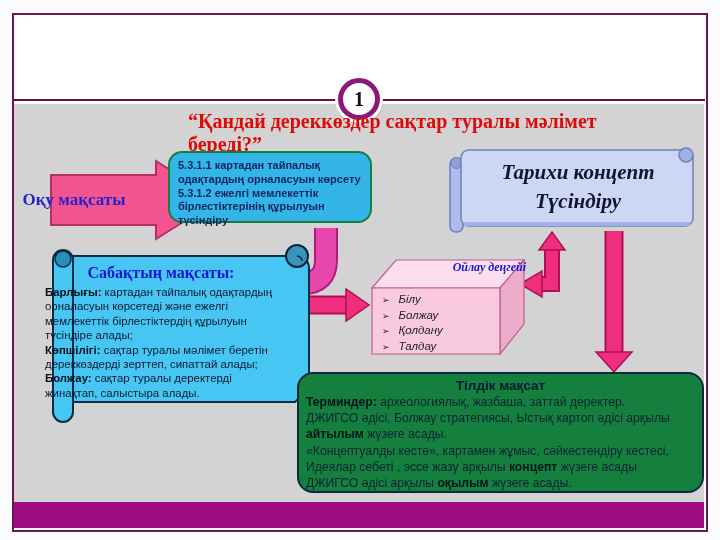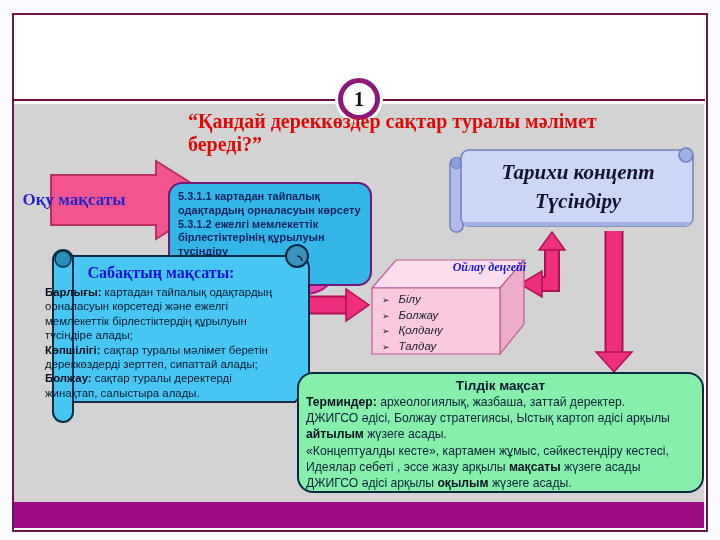--- a/index.html
+++ b/index.html
@@ -8,33 +8,33 @@
   .frame{position:absolute;left:12px;top:13px;width:692px;height:515px;border:2px solid #6d1650;background:#ffffff;}
   .graybg{position:absolute;left:14px;top:104px;width:690px;height:398px;background:#d3d3d3;}
   .footerbar{position:absolute;left:14px;top:502px;width:690px;height:26px;background:#9d0c82;}
   .divider{position:absolute;left:13px;top:99px;width:692px;height:2px;background:#6d1040;}
   .badge{position:absolute;left:338px;top:78px;width:32px;height:32px;background:#ffffff;border:5px solid #8c1878;border-radius:50%;box-shadow:0 0 0 3px #ffffff,1px 2px 4px rgba(0,0,0,.25);display:flex;align-items:center;justify-content:center;}
   .badge span{font-family:"Liberation Serif","DejaVu Serif",serif;font-weight:bold;font-size:20px;color:#111;}
   .topic-label{position:absolute;left:44px;top:113px;font-family:"Liberation Serif","DejaVu Serif",serif;font-weight:bold;font-size:19px;color:#2121cc;}
   .topic-title{position:absolute;left:188px;top:110px;width:480px;font-family:"Liberation Serif","DejaVu Serif",serif;font-weight:bold;font-size:20px;color:#dd0a0a;}
   .arrow-wrap{position:absolute;left:14px;top:158px;width:172px;height:84px;padding-left:35px;}
   .arrow-wrap .lbl{position:absolute;left:4px;top:0;width:112px;height:84px;display:flex;align-items:center;justify-content:center;font-family:"Liberation Serif","DejaVu Serif",serif;font-weight:bold;font-size:17px;color:#2424c8;}
-  .objbox{position:absolute;left:168px;top:151px;width:204px;height:104px;box-sizing:border-box;background:#33b5e8;border:2px solid #701a75;border-radius:14px;padding:6px 8px;color:#10245e;font-weight:bold;font-size:11px;line-height:13.8px;margin-top:31px;}
+  .objbox{position:absolute;left:168px;top:151px;width:204px;height:72px;box-sizing:border-box;background:#33b5e8;border:2px solid #15803d;border-radius:14px;padding:6px 8px;color:#10245e;font-weight:bold;font-size:11px;line-height:13.8px;}
   .hist{position:absolute;left:448px;top:146px;width:252px;height:96px;}
   .hist .txt{position:absolute;left:20px;top:12px;width:220px;text-align:center;font-family:"Liberation Serif","DejaVu Serif",serif;font-style:italic;font-weight:bold;font-size:21px;line-height:29px;color:#141432;}
   .lesson{position:absolute;left:15px;top:242px;width:270px;height:188px;padding-left:34px;}
   .lesson .txt{position:absolute;left:30px;top:22px;width:232px;}
   .lesson .ttl{text-align:center;font-family:"Liberation Serif","DejaVu Serif",serif;font-weight:bold;font-size:16px;color:#1313d6;margin-bottom:3px;}
   .lesson .body{font-size:11.4px;line-height:14.4px;color:#0a1a30;}
   .lesson .body b{color:#04101f;}
   .think{position:absolute;left:364px;top:252px;width:168px;height:106px;}
   .think .ttl{position:absolute;left:6px;top:8px;width:156px;text-align:right;font-family:"Liberation Serif","DejaVu Serif",serif;font-style:italic;font-weight:bold;font-size:12px;color:#1717cc;}
   .think .items{position:absolute;left:18px;top:40px;font-style:italic;font-size:11.5px;line-height:14.6px;color:#1c1c2c;}
   .think .items .b{font-style:normal;font-size:9px;margin-right:9px;color:#222;}
-  .lang{position:absolute;left:297px;top:372px;width:407px;height:121px;box-sizing:border-box;background:#86efac;border:2px solid #072a40;border-radius:16px;overflow:hidden;}
+  .lang{position:absolute;left:297px;top:372px;width:407px;height:121px;box-sizing:border-box;background:#15803d;border:2px solid #072a40;border-radius:16px;overflow:hidden;}
   .lang .ttl{text-align:center;font-weight:bold;font-size:13.5px;color:#041c30;margin-top:4px;}
   .lang .lines{padding:1px 6px 0 7px;font-size:12.2px;line-height:16.2px;color:#0c2236;}
   .lang .lines b{color:#03141f;}
   svg{display:block;}
   .abs{position:absolute;left:0;top:0;}
 </style>
 </head>
 <body>
 
 <div class="page">
@@ -137,18 +137,18 @@
     </div>
   </div>
 
   <div class="lang">
     <div class="ttl">Тілдік мақсат</div>
     <div class="lines">
       <div><span></span><b>Терминдер:</b><span> археологиялық, жазбаша, заттай деректер.</span></div>
       <div><span>ДЖИГСО әдісі, Болжау стратегиясы, Ыстық картоп әдісі арқылы</span><b></b><span></span></div>
       <div><span> </span><b>айтылым</b><span> жүзеге асады.</span></div>
       <div><span>«Концептуалды кесте»,  картамен жұмыс, сәйкестендіру кестесі,</span><b></b><span></span></div>
-      <div><span>Идеялар себеті , эссе жазу арқылы </span><b>мақсаты</b><span>  жүзеге асады</span></div>
+      <div><span>Идеялар себеті , эссе жазу арқылы </span><b>концепт</b><span>  жүзеге асады</span></div>
       <div><span> ДЖИГСО әдісі арқылы </span><b>оқылым</b><span> жүзеге асады.</span></div>
     </div>
   </div>
 
 </div>
 
 </body></html>

